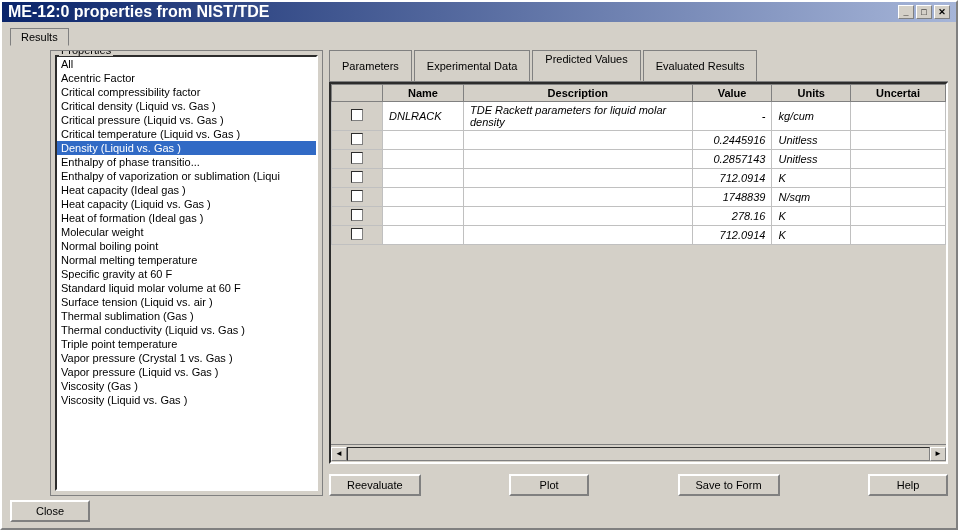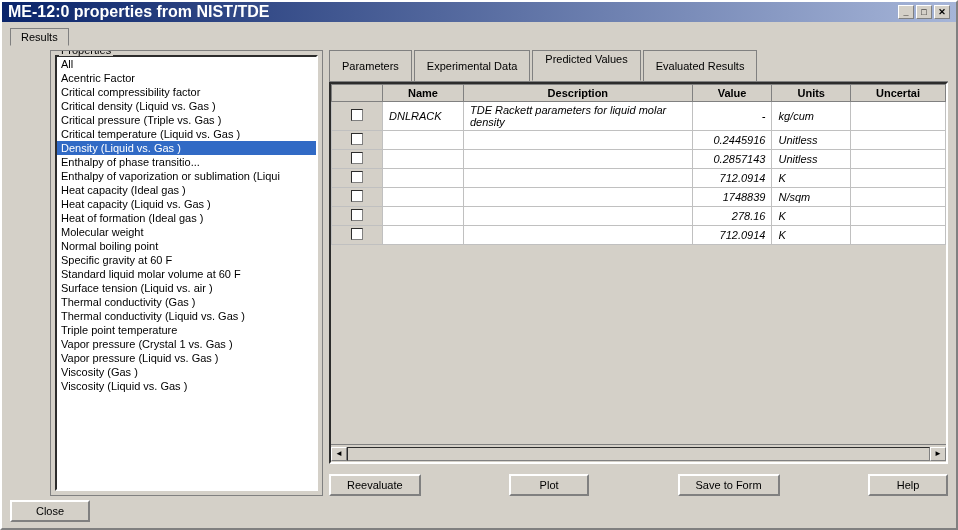--- a/index.html
+++ b/index.html
@@ -321,34 +321,35 @@
     <div class="main-layout">
 
       <div class="properties-panel">
         <div class="groupbox">
           <span class="groupbox-label">Properties</span>
           <div class="properties-box" id="props-list">
           <div class="prop-item">All</div>
               <div class="prop-item">Acentric Factor</div>
               <div class="prop-item">Critical compressibility factor</div>
               <div class="prop-item">Critical density (Liquid vs. Gas )</div>
-              <div class="prop-item">Critical pressure (Triple vs. Gas )</div>
+              <div class="prop-item">Critical pressure (Liquid vs. Gas )</div>
               <div class="prop-item">Critical temperature (Liquid vs. Gas )</div>
               <div class="prop-item selected">Density (Liquid vs. Gas )</div>
               <div class="prop-item">Enthalpy of phase transitio...</div>
               <div class="prop-item">Enthalpy of vaporization or sublimation (Liqui</div>
               <div class="prop-item">Heat capacity (Ideal gas )</div>
               <div class="prop-item">Heat capacity (Liquid vs. Gas )</div>
               <div class="prop-item">Heat of formation (Ideal gas )</div>
               <div class="prop-item">Molecular weight</div>
               <div class="prop-item">Normal boiling point</div>
+              <div class="prop-item">Normal melting temperature</div>
               <div class="prop-item">Specific gravity at 60 F</div>
               <div class="prop-item">Standard liquid molar volume at 60 F</div>
               <div class="prop-item">Surface tension (Liquid vs. air )</div>
-              <div class="prop-item">Thermal conductivity (Gas )</div>
+              <div class="prop-item">Thermal sublimation (Gas )</div>
               <div class="prop-item">Thermal conductivity (Liquid vs. Gas )</div>
               <div class="prop-item">Triple point temperature</div>
               <div class="prop-item">Vapor pressure (Crystal 1 vs. Gas )</div>
               <div class="prop-item">Vapor pressure (Liquid vs. Gas )</div>
               <div class="prop-item">Viscosity (Gas )</div>
               <div class="prop-item">Viscosity (Liquid vs. Gas )</div>
             </div>
         </div>
       </div>
 

